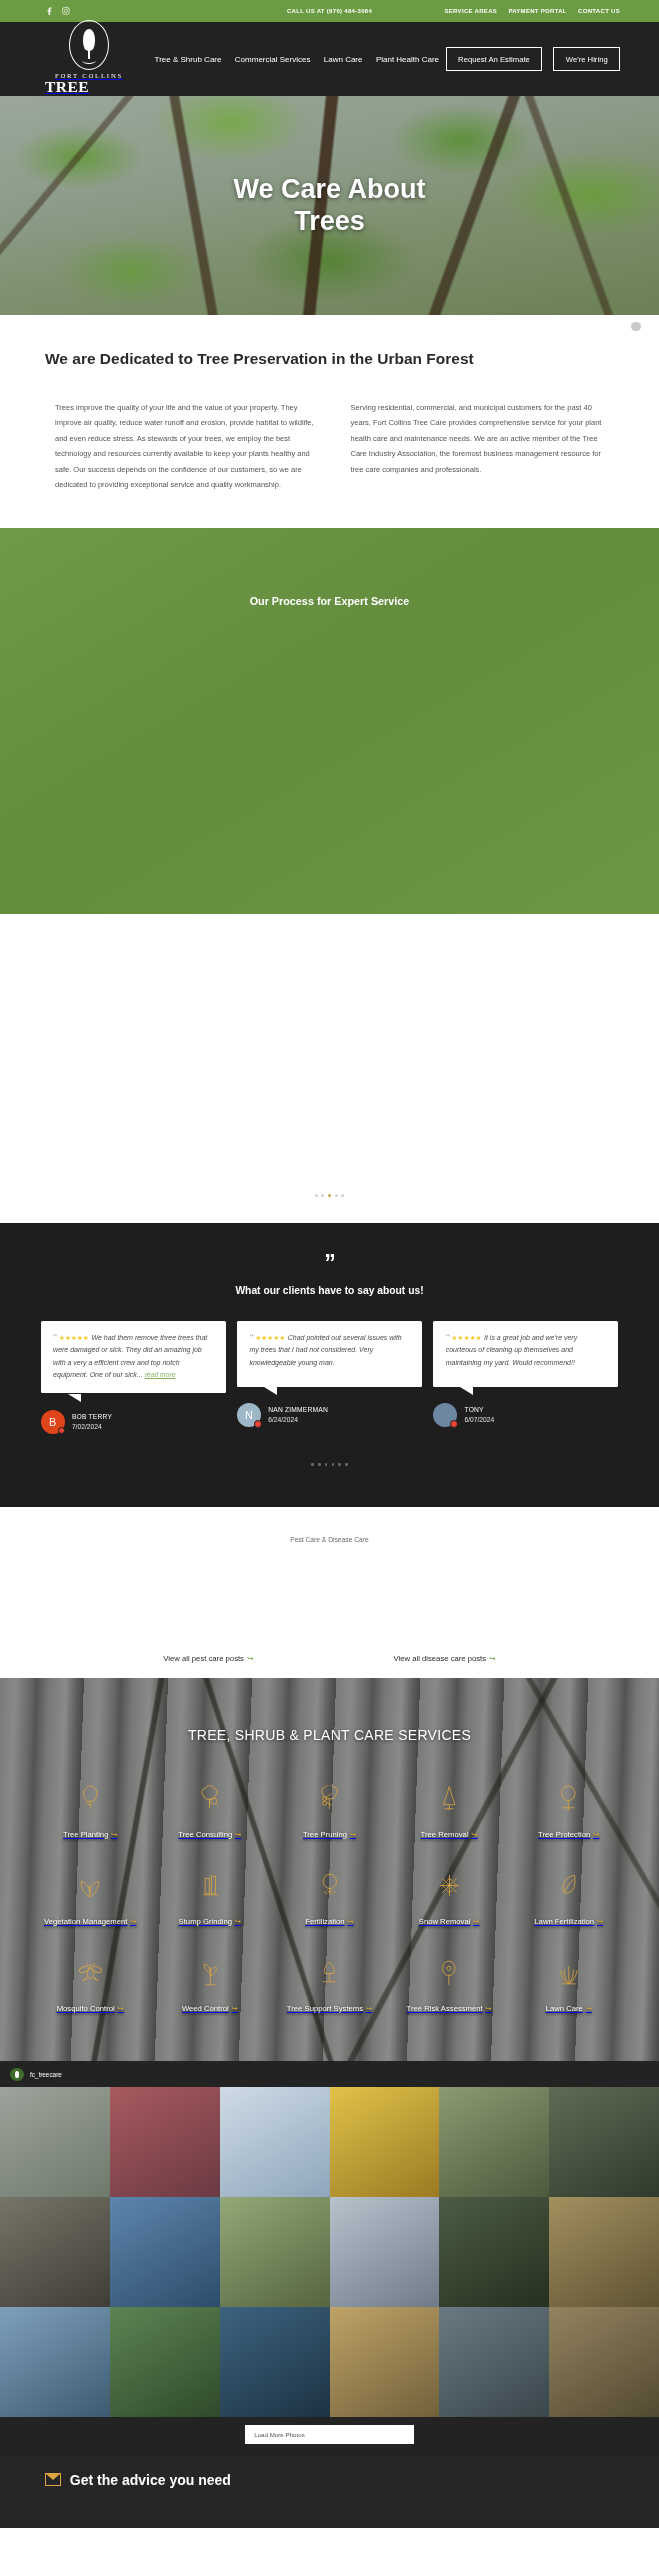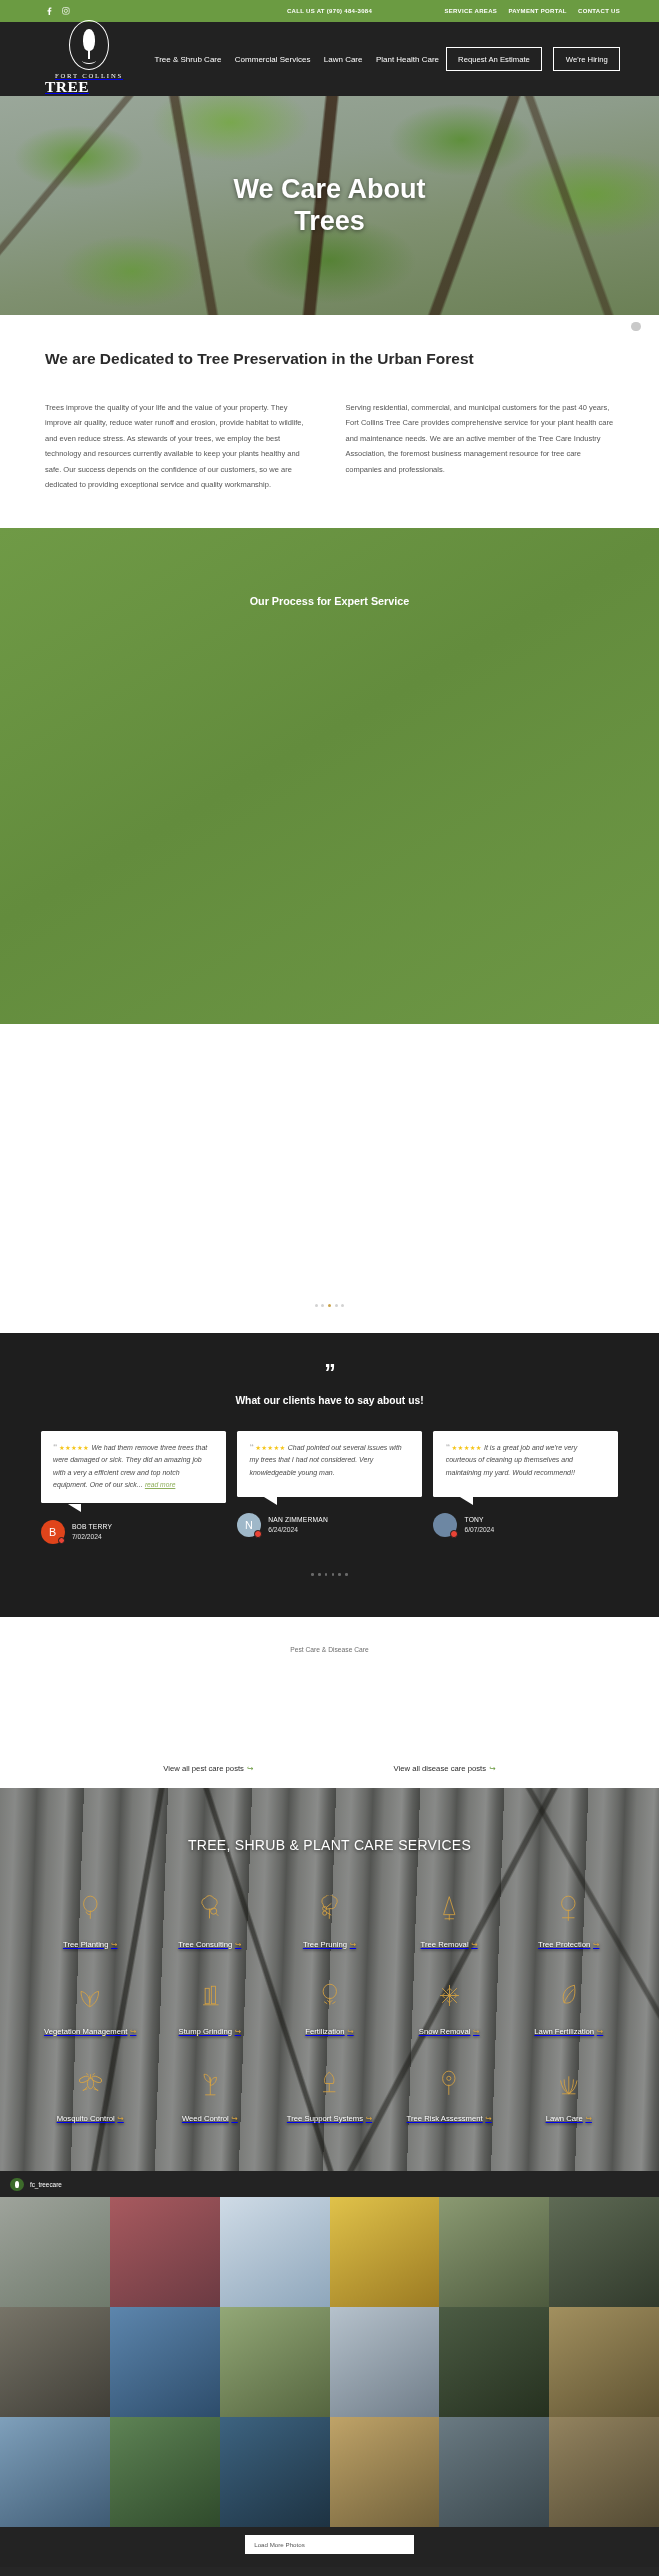--- a/index.html
+++ b/index.html
@@ -131,34 +131,34 @@
     color: #fff; text-align: center;
     font-size: 27px; line-height: 1.18; font-weight: 700;
     text-shadow: 0 1px 4.6px rgba(0,0,0,.55);
   }
 
   
   .dedicated { padding: 35px 45px 36px; background: #fff; position: relative; }
   .dedicated h2 {
     font-size: 15.5px; font-weight: 700; color: #2b2b2b; margin-bottom: 32px;
   }
-  .two-col { display: flex; gap: 32px; }
+  .two-col { display: flex; gap: 32px; margin-left: 10px; }
   .two-col p {
     flex: 1; font-size: 7.5px; line-height: 2.05; color: #555;
   }
   .scroll-dot {
     position: absolute; right: 18.5px; top: 7.2px;
     width: 9.3px; height: 9.3px; border-radius: 50%;
     background: #c9c9c9;
   }
 
   
   .process {
     background: linear-gradient(150deg, #6f9a46 0%, #638c3d 45%, #6d9745 100%);
-    height: 496px; padding-top: 67px; text-align: center; position: relative;
+    height: 386px; padding-top: 67px; text-align: center; position: relative;
   }
   .process h2 { color: #fff; font-size: 10.8px; font-weight: 700; margin-bottom: 31px; }
   .process p {
     color: #fff; font-size: 7.5px; line-height: 2.05;
     max-width: 567px; margin: 0 auto; opacity: .96;
   }
 
   
   .whitegap { background: #fff; height: 309px; position: relative; }
   .slider-dots {

